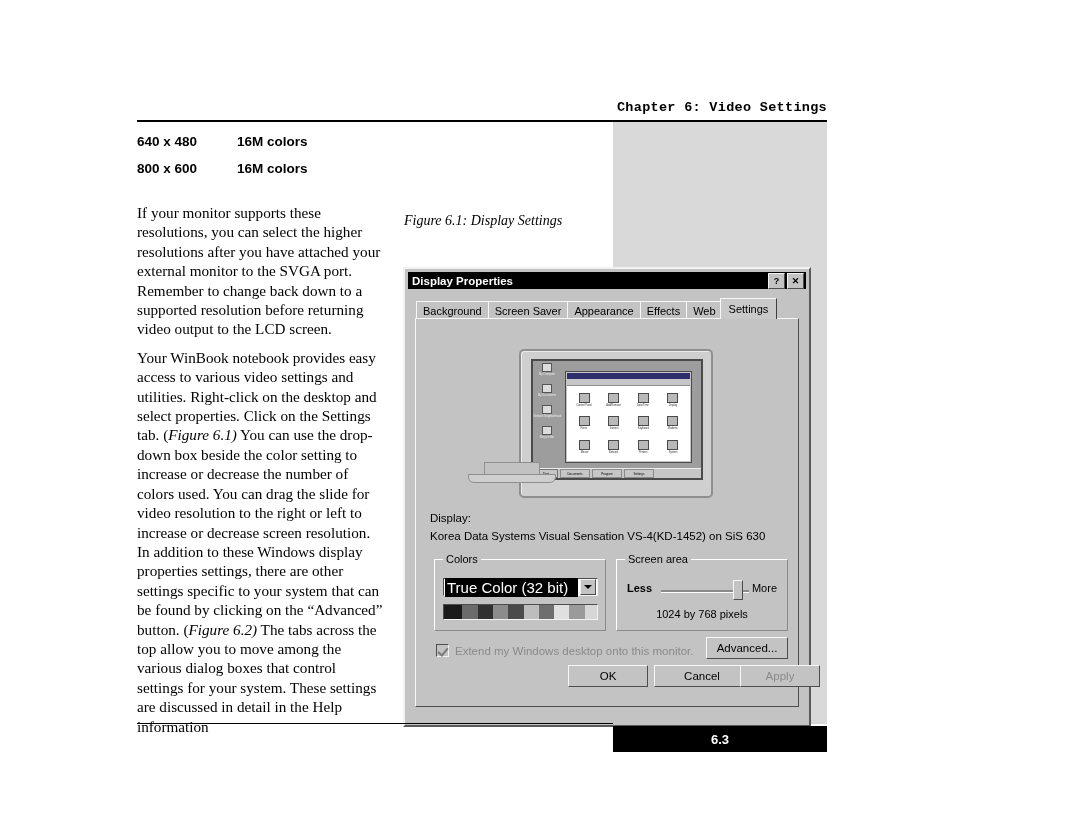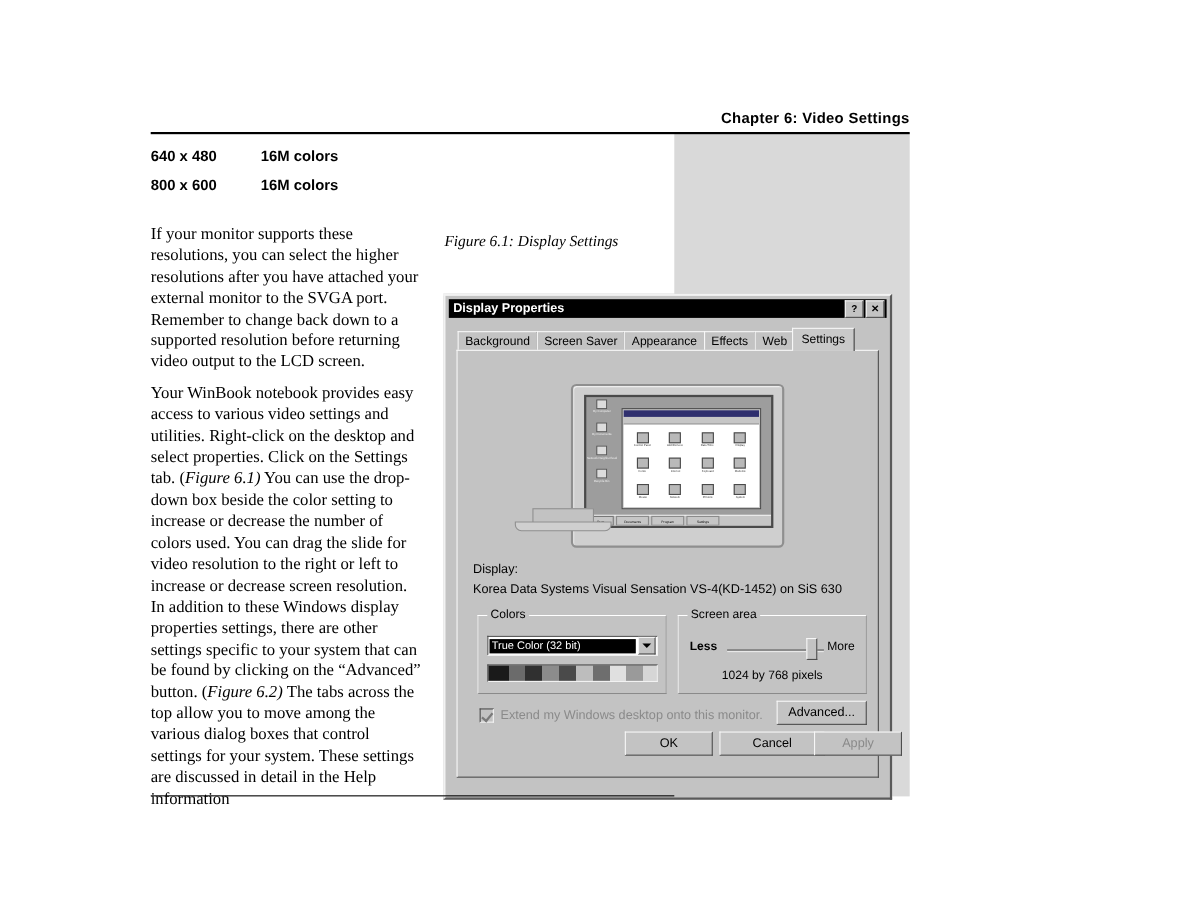--- a/index.html
+++ b/index.html
@@ -38,21 +38,21 @@
     top: 120px;
     width: 690px;
     height: 2px;
     background: #000;
   }
 
   .chapter-title {
     position: absolute;
     right: 253px;
     top: 100px;
-    font-family: Liberation Sans, sans-serif;
+    font-family: Liberation Mono, monospace;
     font-weight: bold;
     font-size: 13.5px;
     letter-spacing: 0.3px;
     white-space: nowrap;
   }
 
   .footer-rule {
     position: absolute;
     left: 137px;
     top: 723px;
@@ -396,21 +396,21 @@
     border-left: 1px solid #4d4d4d;
     border-right: 1px solid #f2f2f2;
     border-bottom: 1px solid #f2f2f2;
     box-sizing: border-box;
     display: flex;
     align-items: center;
   }
   .combo-text {
     background: #000;
     color: #fff;
-    font-size: 10px;
+    font-size: 15px;
     padding: 1px 2px;
     margin: 1px;
     white-space: nowrap;
     flex: 1;
   }
   .combo-arrow {
     width: 16px; height: 16px;
     background: #c3c3c3;
     border-top: 1px solid #f2f2f2;
     border-left: 1px solid #f2f2f2;
@@ -729,14 +729,15 @@
       </div>
     <div class="btn btn-cancel">
         <span>Cancel</span>
       </div>
     <div class="btn btn-apply disabled">
         <span>Apply</span>
       </div>
   </div>
 
   <div class="footer-rule"></div>
+  <div class="footer-bar">6.3</div>
 
 </div>
 
 </body></html>

